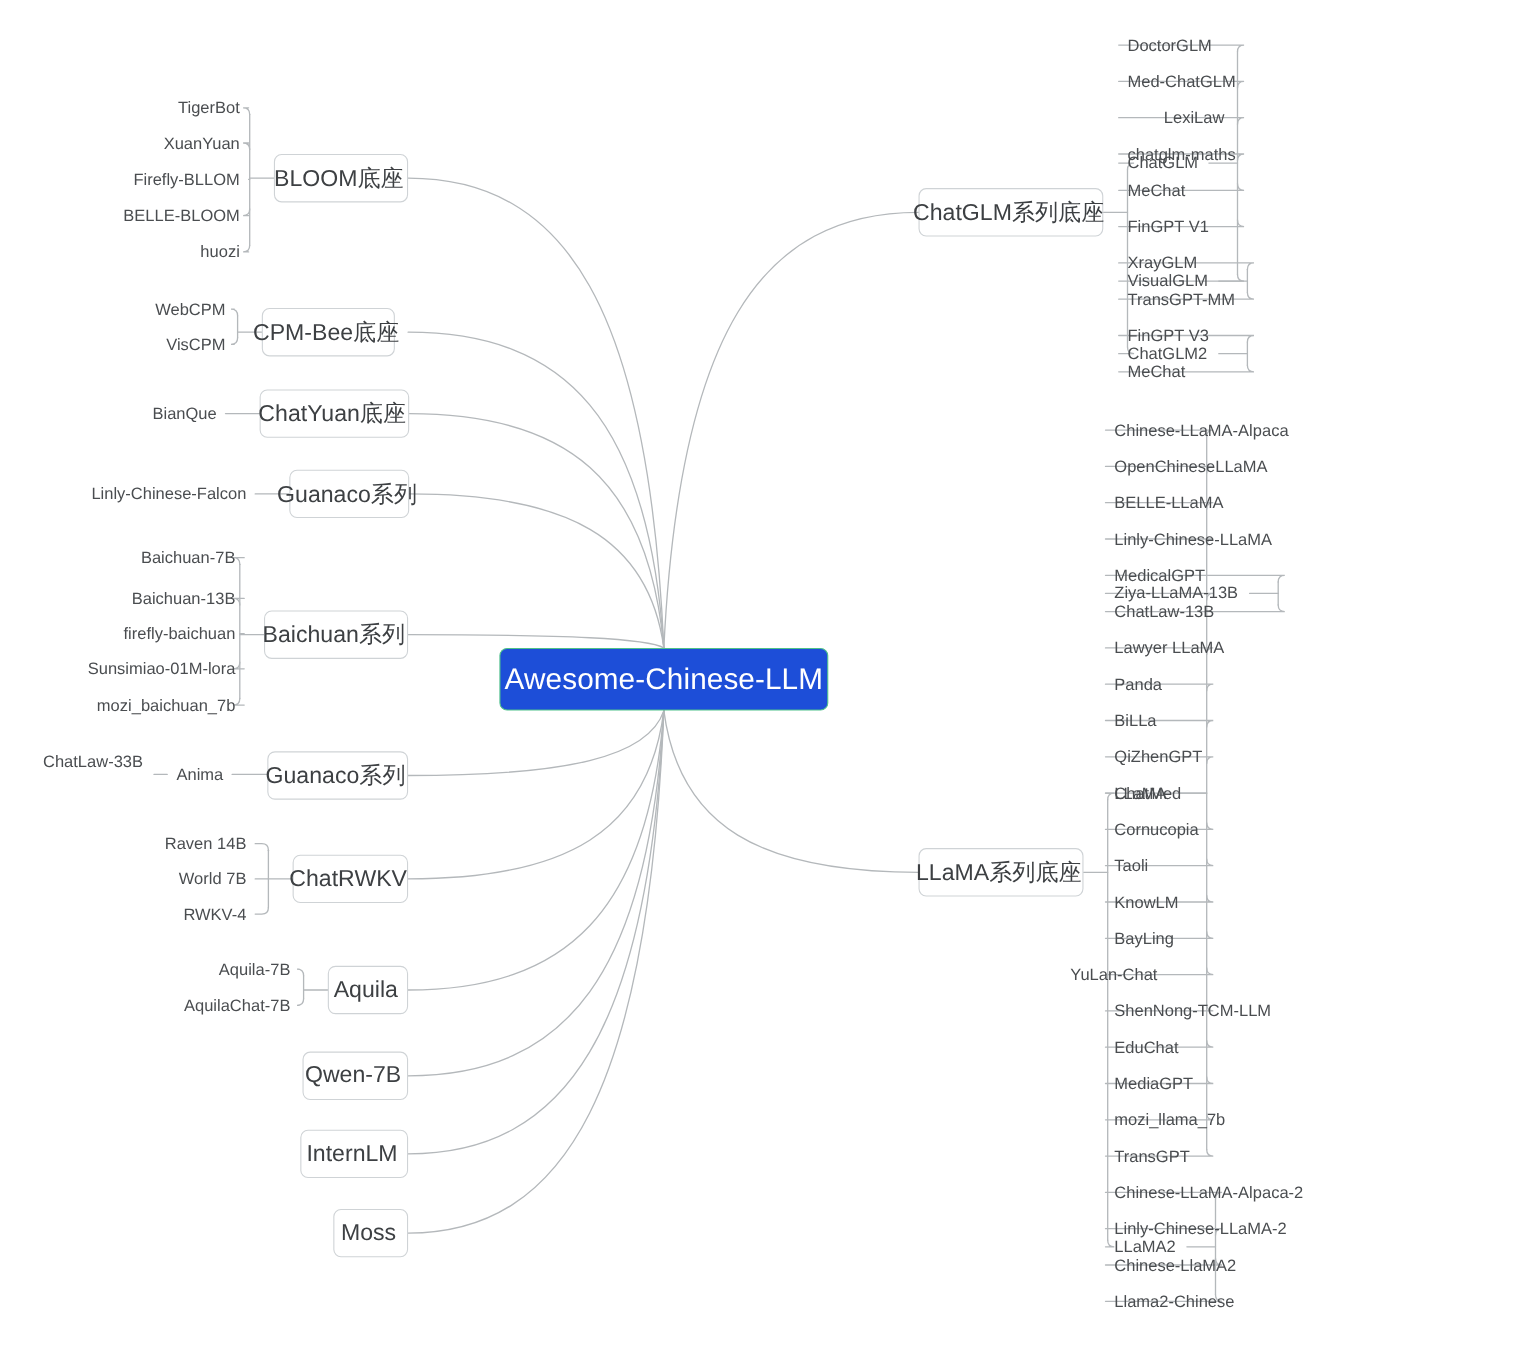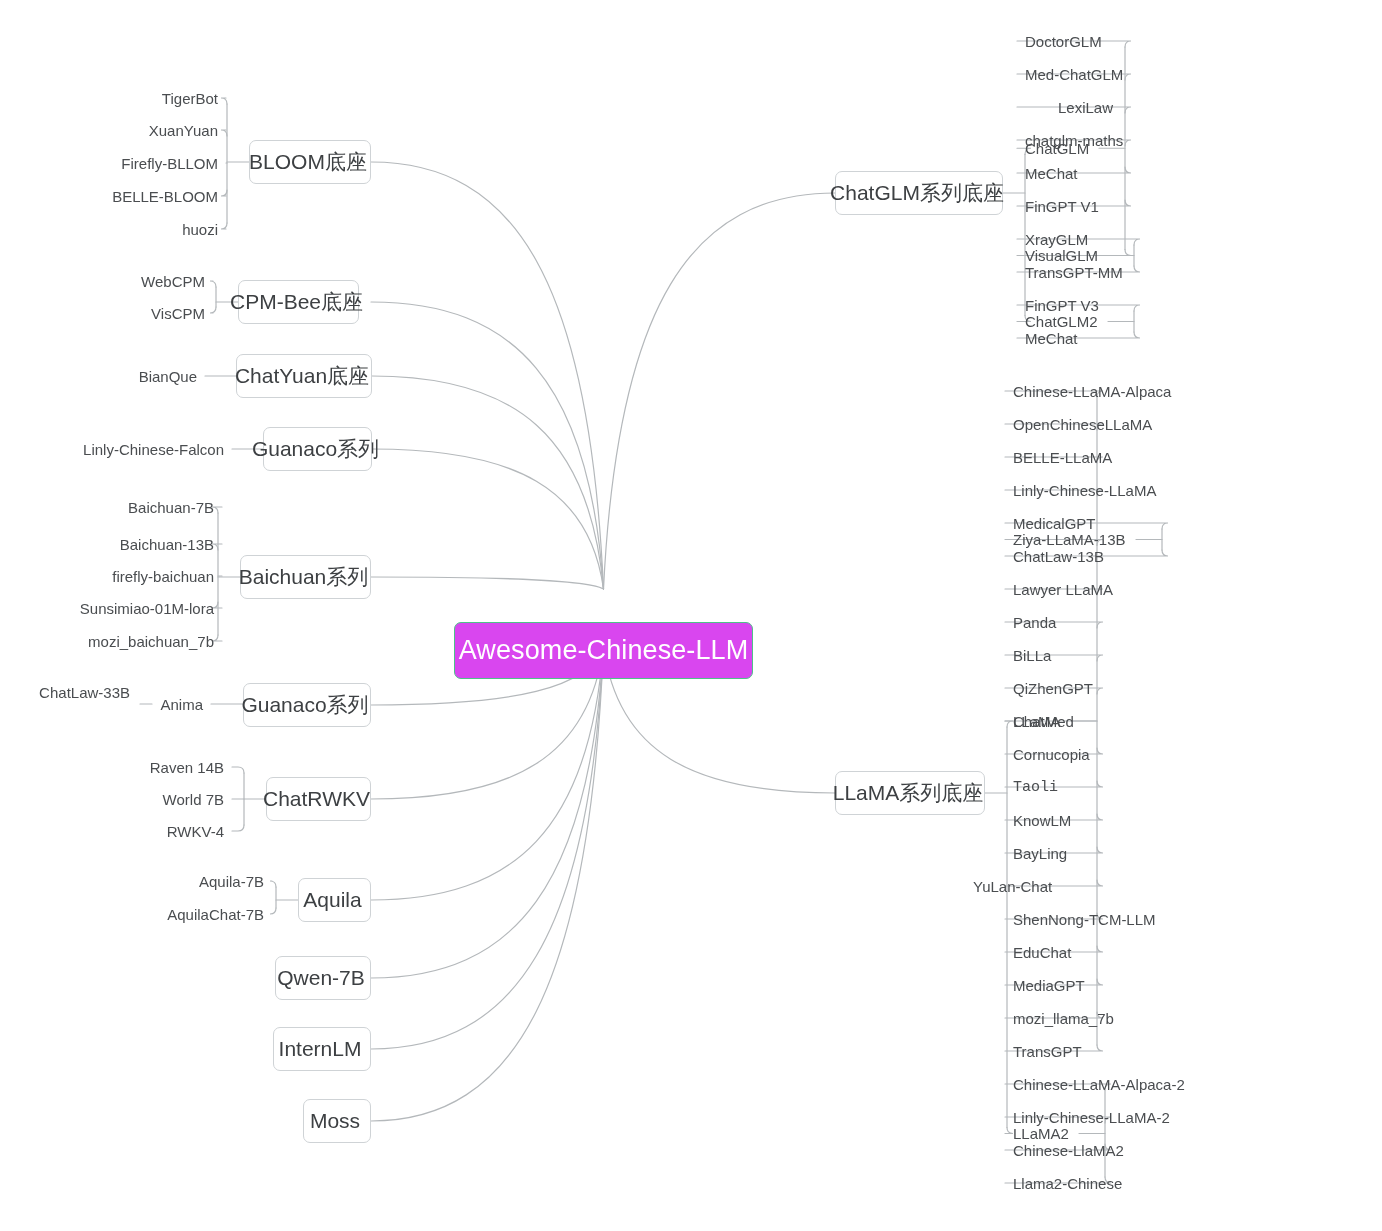--- a/index.html
+++ b/index.html
@@ -6,22 +6,22 @@
   body{font-family:"Liberation Sans","DejaVu Sans",sans-serif;}
   #stage{position:relative;width:1382px;height:1231px;background:#ffffff;overflow:hidden;}
   svg#links{position:absolute;left:0;top:0;width:1382px;height:1231px;}
   .node{position:absolute;box-sizing:border-box;white-space:nowrap;}
   .box{
     background:#ffffff;border:1px solid #cfd3d6;border-radius:7px;
     color:#3d4043;display:flex;align-items:center;justify-content:center;
     padding:0 14px;
   }
   .box.root{
-    background:#d946ef;border:1px solid #4EC18A;color:#ffffff;
-    border-radius:7px;font-size:27px;letter-spacing:.1px;margin-top:33px;
+    background:#1d4ed8;border:1px solid #4EC18A;color:#ffffff;
+    border-radius:7px;font-size:27px;letter-spacing:.1px;
   }
   .box.branch{font-size:21px;padding-left:10px;}
   .plain{color:#4a4d50;font-size:15px;display:flex;align-items:center;}
   .plain.r{justify-content:flex-end;}
   .plain.l{justify-content:flex-start;}
 </style>
 </head>
 <body>
 
 <div id="stage">
@@ -184,21 +184,21 @@
       <div class="node plain l" style="left: 1013px; top: 479px; width: 145px; height: 22px; font-size: 15px;">Linly-Chinese-LLaMA</div>
       <div class="node plain l" style="left: 1013px; top: 528.5px; width: 115px; height: 22px; font-size: 15px;">Ziya-LLaMA-13B</div>
       <div class="node plain l" style="left: 1013px; top: 512px; width: 85px; height: 22px; font-size: 15px;">MedicalGPT</div>
       <div class="node plain l" style="left: 1013px; top: 545px; width: 93px; height: 22px; font-size: 15px;">ChatLaw-13B</div>
       <div class="node plain l" style="left: 1013px; top: 578px; width: 102px; height: 22px; font-size: 15px;">Lawyer LLaMA</div>
       <div class="node plain l" style="left: 1013px; top: 611px; width: 45px; height: 22px; font-size: 15px;">Panda</div>
       <div class="node plain l" style="left: 1013px; top: 644px; width: 40px; height: 22px; font-size: 15px;">BiLLa</div>
       <div class="node plain l" style="left: 1013px; top: 677px; width: 82px; height: 22px; font-size: 15px;">QiZhenGPT</div>
       <div class="node plain l" style="left: 1013px; top: 710px; width: 63px; height: 22px; font-size: 15px;">ChatMed</div>
       <div class="node plain l" style="left: 1013px; top: 743px; width: 79px; height: 22px; font-size: 15px;">Cornucopia</div>
-      <div class="node plain l" style="left: 1013px; top: 776px; width: 33px; height: 22px; font-size: 15px; font-family: Liberation Mono, monospace;">Taoli</div>
+      <div class="node plain l" style="left: 1013px; top: 776px; width: 33px; height: 22px; font-size: 15px;">Taoli</div>
       <div class="node plain l" style="left: 1013px; top: 809px; width: 60px; height: 22px; font-size: 15px;">KnowLM</div>
       <div class="node plain l" style="left: 1013px; top: 842px; width: 56px; height: 22px; font-size: 15px;">BayLing</div>
       <div class="node plain l" style="left: 973px; top: 875px; width: 81px; height: 22px; font-size: 15px;">YuLan-Chat</div>
       <div class="node plain l" style="left: 1013px; top: 908px; width: 145px; height: 22px; font-size: 15px;">ShenNong-TCM-LLM</div>
       <div class="node plain l" style="left: 1013px; top: 941px; width: 60px; height: 22px; font-size: 15px;">EduChat</div>
       <div class="node plain l" style="left: 1013px; top: 974px; width: 74px; height: 22px; font-size: 15px;">MediaGPT</div>
       <div class="node plain l" style="left: 1013px; top: 1007px; width: 103px; height: 22px; font-size: 15px;">mozi_llama_7b</div>
       <div class="node plain l" style="left: 1013px; top: 1040px; width: 71px; height: 22px; font-size: 15px;">TransGPT</div>
       <div class="node plain l" style="left: 1013px; top: 1122.5px; width: 58px; height: 22px; font-size: 15px;">LLaMA2</div>
       <div class="node plain l" style="left: 1013px; top: 1073px; width: 174px; height: 22px; font-size: 15px;">Chinese-LLaMA-Alpaca-2</div>

